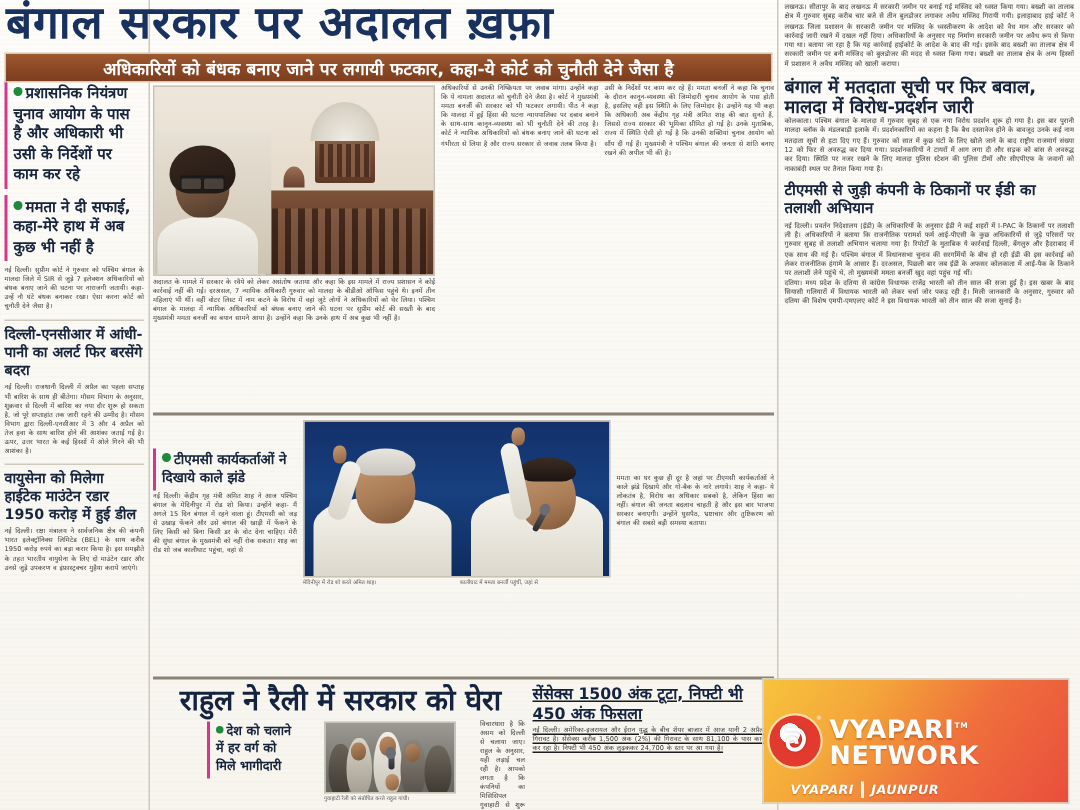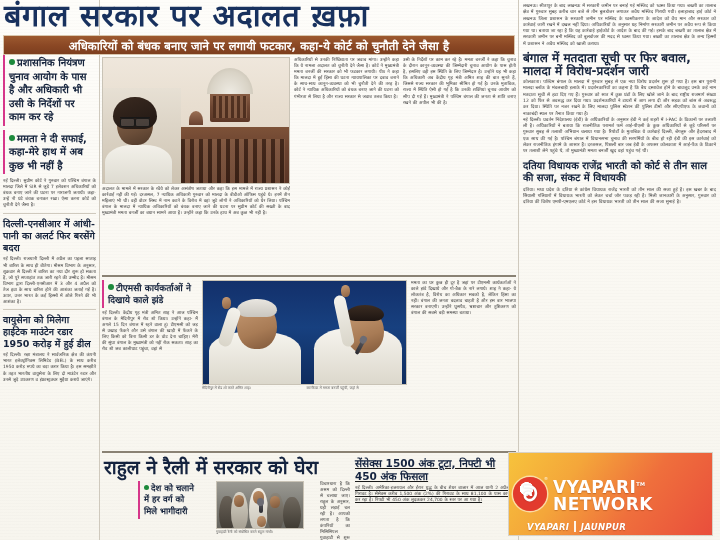--- a/index.html
+++ b/index.html
@@ -95,21 +95,21 @@
   .lead-sub {
     font-family:"DejaVu Sans", sans-serif;
     font-weight:bold; font-size:9.5px; line-height:12px; color:#16243d;
     margin:4px 0 2px 0;
   }
   .hl-mid {
     font-size:21px; line-height:24px; white-space:nowrap;
   }
   .hl-mid .red { color:#c0232b; }
   .hl-bot {
-    font-size:19px; line-height:22px; white-space:nowrap;
+    font-size:19px; line-height:22px; white-space:nowrap;text-align:center;
   }
 
   .photo {
     position:relative; overflow:hidden; background:#ddd;
     border:1px solid #c9c3b6;
   }
   .cap {
     font-family:"DejaVu Sans", sans-serif;
     font-size:3.6px; line-height:5px; color:#555; text-align:center;
     padding-top:1px;
@@ -314,21 +314,21 @@
 
         <div style="flex:1 1 auto;">
           <div class="body-text">उसी के निर्देशों पर काम कर रहे हैं। ममता बनर्जी ने कहा कि चुनाव के दौरान कानून-व्यवस्था की जिम्मेदारी चुनाव आयोग के पास होती है, इसलिए वही इस स्थिति के लिए जिम्मेदार है। उन्होंने यह भी कहा कि अधिकारी अब केंद्रीय गृह मंत्री अमित शाह की बात सुनते हैं, जिससे राज्य सरकार की भूमिका सीमित हो गई है। उनके मुताबिक, राज्य में स्थिति ऐसी हो गई है कि उनकी शक्तियां चुनाव आयोग को सौंप दी गई हैं। मुख्यमंत्री ने पश्चिम बंगाल की जनता से शांति बनाए रखने की अपील भी की है।</div>
         </div>
       </div>
     </div>
 
     <div style="position:absolute; left:2px; top:272px; width:414px;">
       <div class="hr-dark"></div>
 
-      <div style="display:flex; gap:4px; margin-top:3px;">
+      <div style="display:flex; gap:4px; margin-top:3px;align-items:center;">
         <div style="flex:0 0 96px;">
           <div class="bulletbox" style="margin-bottom:2px;">
             <div class="bl" style="font-size:9px;line-height:12px;">
               <span class="dot"></span><span>टीएमसी कार्यकर्ताओं ने दिखाये काले झंडे</span>
             </div>
           </div>
           <div class="body-text">नई दिल्ली। केंद्रीय गृह मंत्री अमित शाह ने आज पश्चिम बंगाल के मेदिनीपुर में रोड शो किया। उन्होंने कहा- मैं अगले 15 दिन बंगाल में रहने वाला हूं। टीएमसी को जड़ से उखाड़ फेंकने और उसे बंगाल की खाड़ी में फेंकने के लिए किसी को बिना किसी डर के वोट देना चाहिए। मेरी की सुंघा बंगाल के मुख्यमंत्री को नहीं रोक सकता। शाह का रोड शो जब कालीघाट पहुंचा, वहां से</div>
         </div>
 
         <div style="flex:0 0 205px;">
@@ -406,23 +406,23 @@
   </div>
 
   <div class="col-right">
     <div class="vrule" style="left:0px;"></div>
 
     <div class="body-text b2" style="margin-top:3px;">लखनऊ। सीतापुर के बाद लखनऊ में सरकारी जमीन पर बनाई गई मस्जिद को ध्वस्त किया गया। बख्शी का तालाब क्षेत्र में गुरुवार सुबह करीब चार बजे से तीन बुलडोजर लगाकर अवैध मस्जिद गिरायी गयी। इलाहाबाद हाई कोर्ट ने लखनऊ जिला प्रशासन के सरकारी जमीन पर मस्जिद के ध्वस्तीकरण के आदेश को वैध मान और सरकार को कार्रवाई जारी रखने में दखल नहीं दिया। अधिकारियों के अनुसार यह निर्माण सरकारी जमीन पर अवैध रूप से किया गया था। बताया जा रहा है कि यह कार्रवाई हाईकोर्ट के आदेश के बाद की गई। इसके बाद बख्शी का तालाब क्षेत्र में सरकारी जमीन पर बनी मस्जिद को बुलडोजर की मदद से ध्वस्त किया गया। बख्शी का तालाब क्षेत्र के अन्य हिस्सों में प्रशासन ने अवैध मस्जिद को खाली कराया।</div>
 
     <div class="lead-sub" style="font-size:12px;line-height:12.5px;margin-top:5px;">बंगाल में मतदाता सूची पर फिर बवाल, मालदा में विरोध-प्रदर्शन जारी</div>
     <div class="body-text b2">कोलकाता। पश्चिम बंगाल के मालदा में गुरुवार सुबह से एक नया विरोध प्रदर्शन शुरू हो गया है। इस बार पुरानी मालदा ब्लॉक के मंडलबाड़ी इलाके में। प्रदर्शनकारियों का कहना है कि बैध दस्तावेज होने के बावजूद उनके कई नाम मतदाता सूची से हटा दिए गए हैं। गुरुवार को सात में कुछ घंटों के लिए खोले जाने के बाद राष्ट्रीय राजमार्ग संख्या 12 को फिर से अवरुद्ध कर दिया गया। प्रदर्शनकारियों ने टायरों में आग लगा दी और सड़क को बांस से अवरुद्ध कर दिया। स्थिति पर नजर रखने के लिए मालदा पुलिस स्टेशन की पुलिस टीमों और सीएपीएफ के जवानों को नाकाबंदी स्थल पर तैनात किया गया है।</div>
 
+    <div class="lead-sub" style="font-size:10px;line-height:12.5px;margin-top:5px;">टीएमसी से जुड़ी कंपनी के ठिकानों पर ईडी का तलाशी अभियान</div>
     <div class="body-text b2">नई दिल्ली। प्रवर्तन निदेशालय (ईडी) के अधिकारियों के अनुसार ईडी ने कई शहरों में I-PAC के ठिकानों पर तलाशी ली है। अधिकारियों ने बताया कि राजनीतिक परामर्श फर्म आई-पीएसी के कुछ अधिकारियों से जुड़े परिसरों पर गुरुवार सुबह से तलाशी अभियान चलाया गया है। रिपोर्टों के मुताबिक ये कार्रवाई दिल्ली, बेंगलुरु और हैदराबाद में एक साथ की गई है। पश्चिम बंगाल में विधानसभा चुनाव की सरगर्मियों के बीच हो रही ईडी की इस कार्रवाई को लेकर राजनीतिक हंगामे के आसार हैं। दरअसल, पिछली बार जब ईडी के अफसर कोलकाता में आई-पैक के ठिकाने पर तलाशी लेने पहुंचे थे, तो मुख्यमंत्री ममता बनर्जी खुद वहां पहुंच गई थीं।</div>
 
-    <div class="lead-sub" style="font-size:10px;line-height:12.5px;margin-top:5px;">दतिया विधायक राजेंद्र भारती को कोर्ट से तीन साल की सजा, संकट में विधायकी</div>
     <div class="body-text b2">दतिया। मध्य प्रदेश के दतिया से कांग्रेस विधायक राजेंद्र भारती को तीन साल की सजा हुई है। इस खबर के बाद सियासी गलियारों में विधायक भारती को लेकर चर्चा जोर पकड़ रही है। मिली जानकारी के अनुसार, गुरुवार को दतिया की विशेष एमपी-एमएलए कोर्ट ने इस विधायक भारती को तीन साल की सजा सुनाई है।</div>
   </div>
 </div>
 
 <div class="masthead">
   <div class="masthead-title">बंगाल सरकार पर अदालत ख़फ़ा</div>
 </div>
 <div class="subhead-bar">
   <span>अधिकारियों को बंधक बनाए जाने पर लगायी फटकार, कहा-ये कोर्ट को चुनौती देने जैसा है</span>
 </div>

